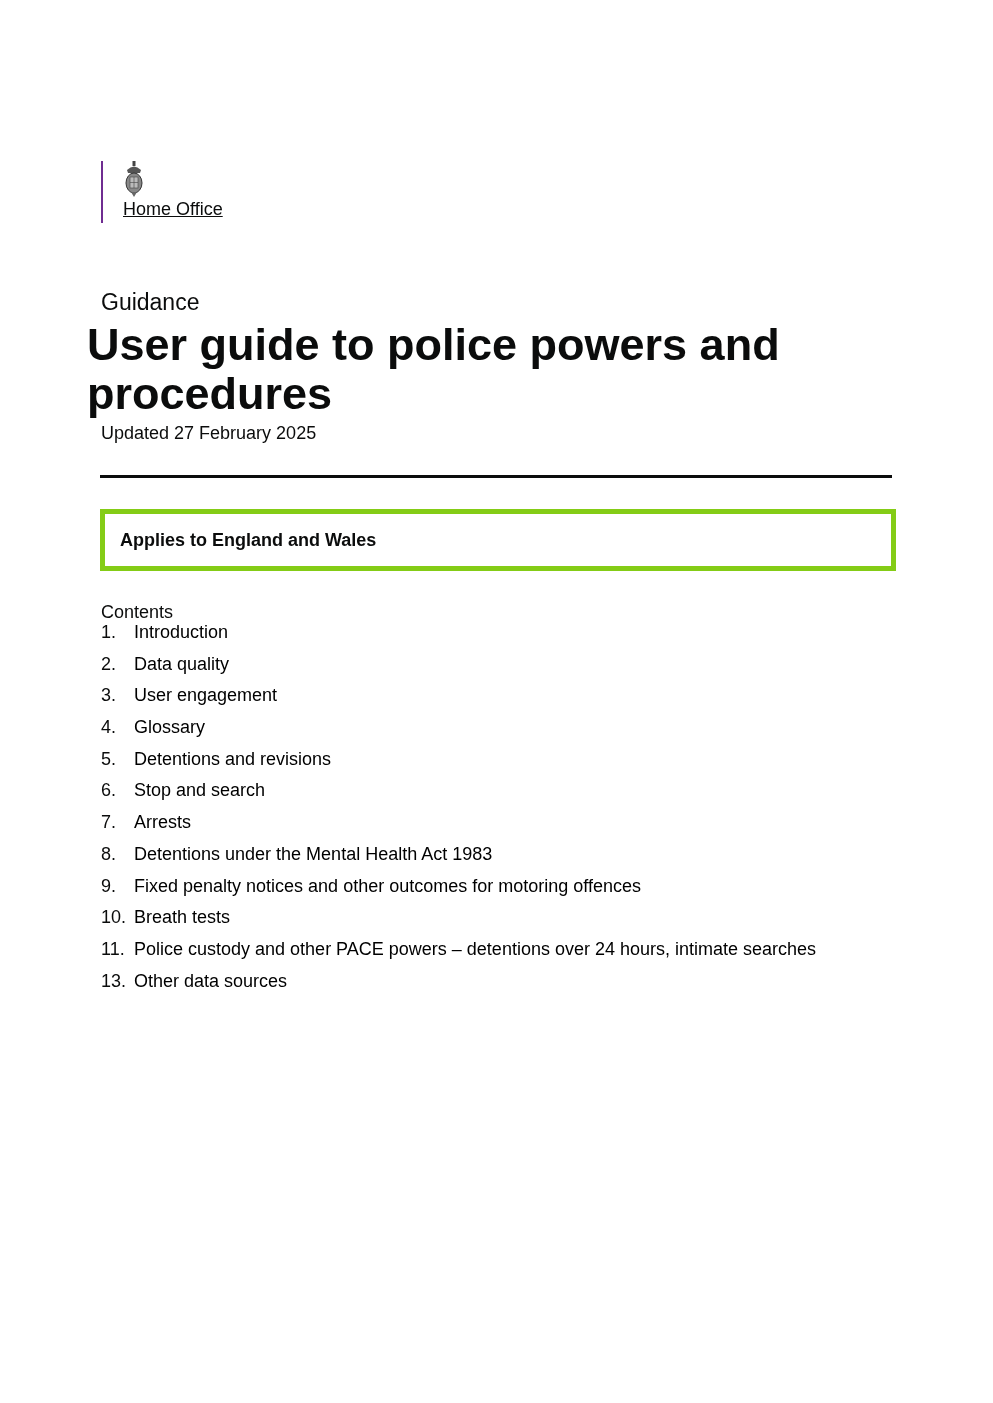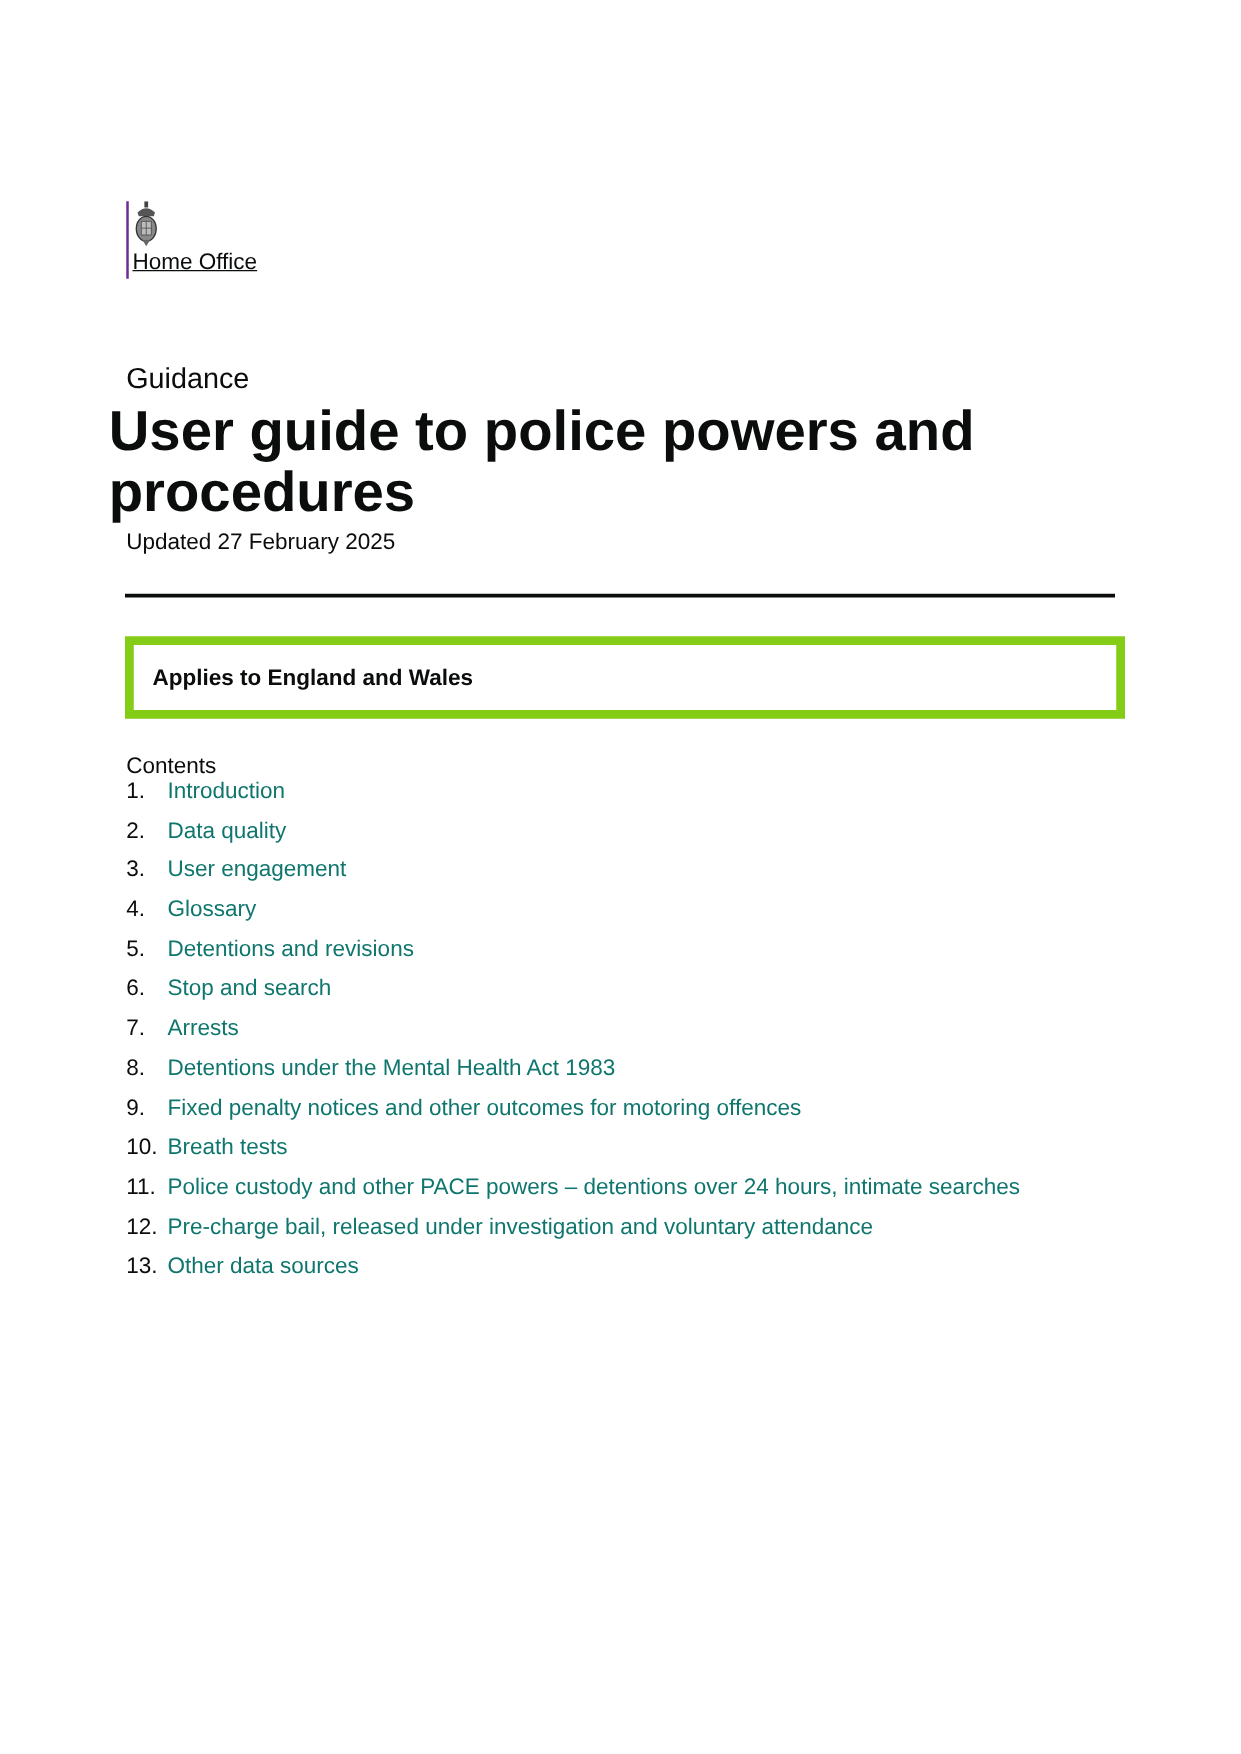--- a/index.html
+++ b/index.html
@@ -2,46 +2,46 @@
 <html><head>
   <meta charset="utf-8">
   <style>
     html, body { margin: 0; padding: 0; background: #ffffff; }
     body {
       width: 993px; height: 1403px; position: relative; overflow: hidden;
       font-family: "Liberation Sans", sans-serif; color: #0b0c0c;
     }
     .logo-block {
       position: absolute; left: 101px; top: 161px; height: 62px;
-      border-left: 2px solid #6f2c91; padding-left: 3px;
+      border-left: 2px solid #6f2c91; padding-left: 20px;
     }
     .crest { display: block; width: 22px; height: 36px; margin-top: 0; }
     .org-link {
       display: block; font-size: 18px; color: #0b0c0c; text-decoration: underline;
       margin-top: 2px; line-height: 20px;
     }
     .doc-type { position: absolute; left: 101px; top: 289px; font-size: 23px; line-height: 26px; }
     .doc-title {
       position: absolute; left: 87px; top: 320px; width: 800px; margin: 0;
       font-size: 45px; font-weight: bold; line-height: 49px;
     }
     .updated { position: absolute; left: 101px; top: 423px; font-size: 18px; line-height: 20px; }
     .rule { position: absolute; left: 100px; top: 475px; width: 792px; height: 3px; background: #0b0c0c; }
     .applies-box {
       position: absolute; left: 100px; top: 509px; width: 786px; height: 52px;
-      border: 7px solid #84cc16;
+      border: 5px solid #84cc16;
     }
     .applies-text {
       position: absolute; left: 15px; top: 16px; font-size: 18px; font-weight: bold; line-height: 20px;
     }
     .contents-label { position: absolute; left: 101px; top: 602px; font-size: 18px; line-height: 20px; }
     .toc { position: absolute; left: 101px; top: 622px; margin: 0; padding: 0; list-style: none; }
     .toc li { height: 31.7px; font-size: 18px; line-height: 20px; display: flex; }
     .toc .num { width: 33px; display: inline-block; }
-    .toc a { color: #0f766e; text-decoration: none; }
+    .toc a { color: #000000; text-decoration: none; }
   </style>
 </head>
 <body>
 
 <div class="logo-block">
   <svg class="crest" viewBox="0 0 22 36">
     <rect x="9.5" y="0" width="3" height="5" fill="#444"></rect>
     <path d="M4 9 Q11 2 18 9 L17 12 L5 12 Z" fill="#555"></path>
     <ellipse cx="11" cy="22" rx="8" ry="10" fill="#888" stroke="#333" stroke-width="1"></ellipse>
     <rect x="7" y="16" width="8" height="11" fill="#bbb" stroke="#444" stroke-width="0.6"></rect>
@@ -103,20 +103,16 @@
     </li>
   <li>
       <span class="num">10.</span>
       <a>Breath tests</a>
     </li>
   <li>
       <span class="num">11.</span>
       <a>Police custody and other PACE powers – detentions over 24 hours, intimate searches</a>
     </li>
   <li>
-      <span class="num">12.</span>
-      <a>Pre-charge bail, released under investigation and voluntary attendance</a>
-    </li>
-  <li>
       <span class="num">13.</span>
       <a>Other data sources</a>
     </li>
 </ol>
 
 </body></html>

